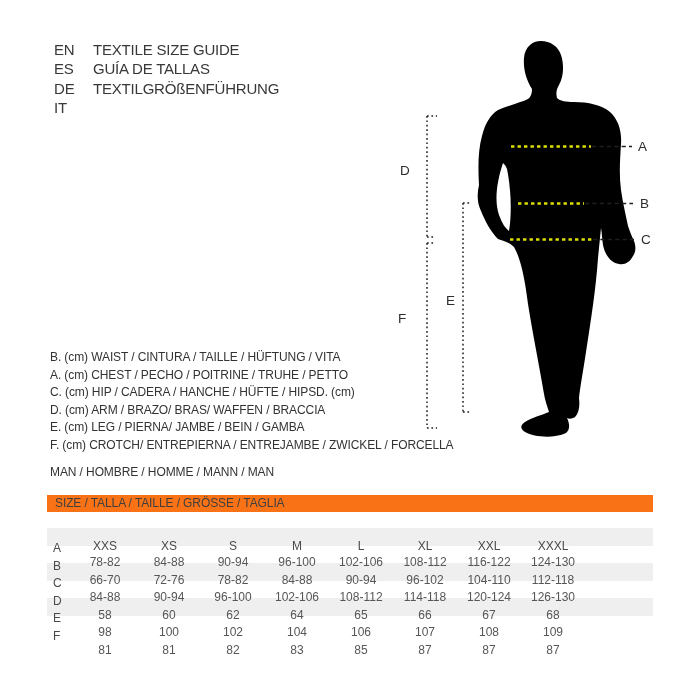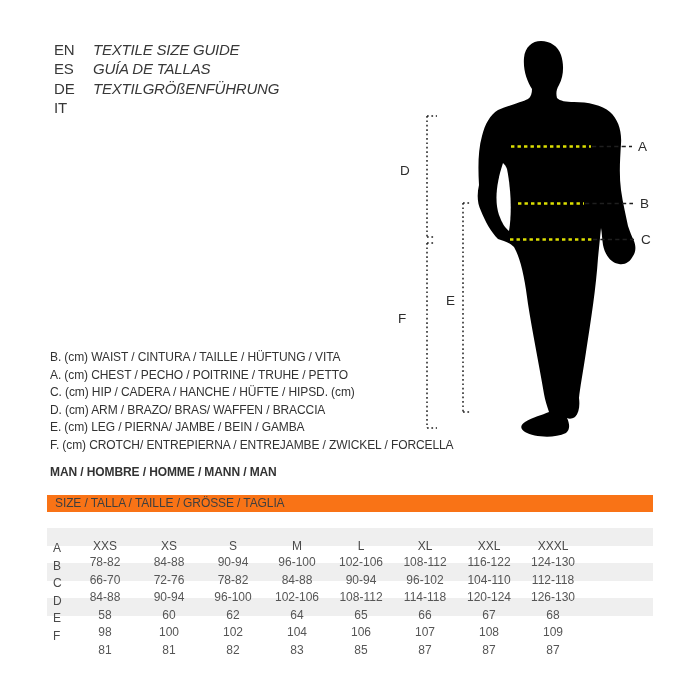--- a/index.html
+++ b/index.html
@@ -5,28 +5,28 @@
   html,body{margin:0;padding:0;}
   body{
     width:700px;height:700px;position:relative;background:#ffffff;
     font-family:"Liberation Sans", sans-serif;color:#3a3a3a;overflow:hidden;
     -webkit-font-smoothing:antialiased;
   }
   
   .lang-block{position:absolute;left:54px;top:40px;}
   .lang-row{display:flex;line-height:19.3px;font-size:15px;letter-spacing:-0.2px;color:#383838;}
   .lang-code{width:39px;flex:0 0 39px;}
-  .lang-label{white-space:nowrap;font-style:italic;}
+  .lang-label{white-space:nowrap;}
   
   .figure-svg{position:absolute;left:0;top:0;width:700px;height:700px;}
   .figure-svg text{font-family:"Liberation Sans",sans-serif;font-size:13.5px;fill:#2d2d2d;}
   
   .measure-list{position:absolute;left:50px;top:349px;}
   .measure-line{font-size:12px;line-height:17.5px;letter-spacing:-0.1px;color:#333333;white-space:nowrap;}
-  .gender-line{position:absolute;left:50px;top:464px;font-size:12px;line-height:16px;letter-spacing:-0.1px;color:#333333;white-space:nowrap;font-weight:bold;}
+  .gender-line{position:absolute;left:50px;top:464px;font-size:12px;line-height:16px;letter-spacing:-0.1px;color:#333333;white-space:nowrap;}
   
   .size-table{position:absolute;left:47px;top:495px;width:606px;}
   .table-band{height:17px;line-height:17px;background:#f97316;color:#3f3f3f;font-size:12px;padding-left:8px;letter-spacing:-0.1px;}
   .tgrid{display:grid;grid-template-columns:26px repeat(8,64px) 1fr;align-items:center;}
   .cols-row{height:16px;}
   .data-row{height:17.5px;}
   .data-row.striped{background:#efefef;}
   .cell{font-size:12px;text-align:center;color:#565656;line-height:1;margin-top:28px;}
   .head-cell{color:#4a4a4a;}
   .row-label{text-align:left;padding-left:6px;color:#4b4b4b;font-size:12px;line-height:1;}

